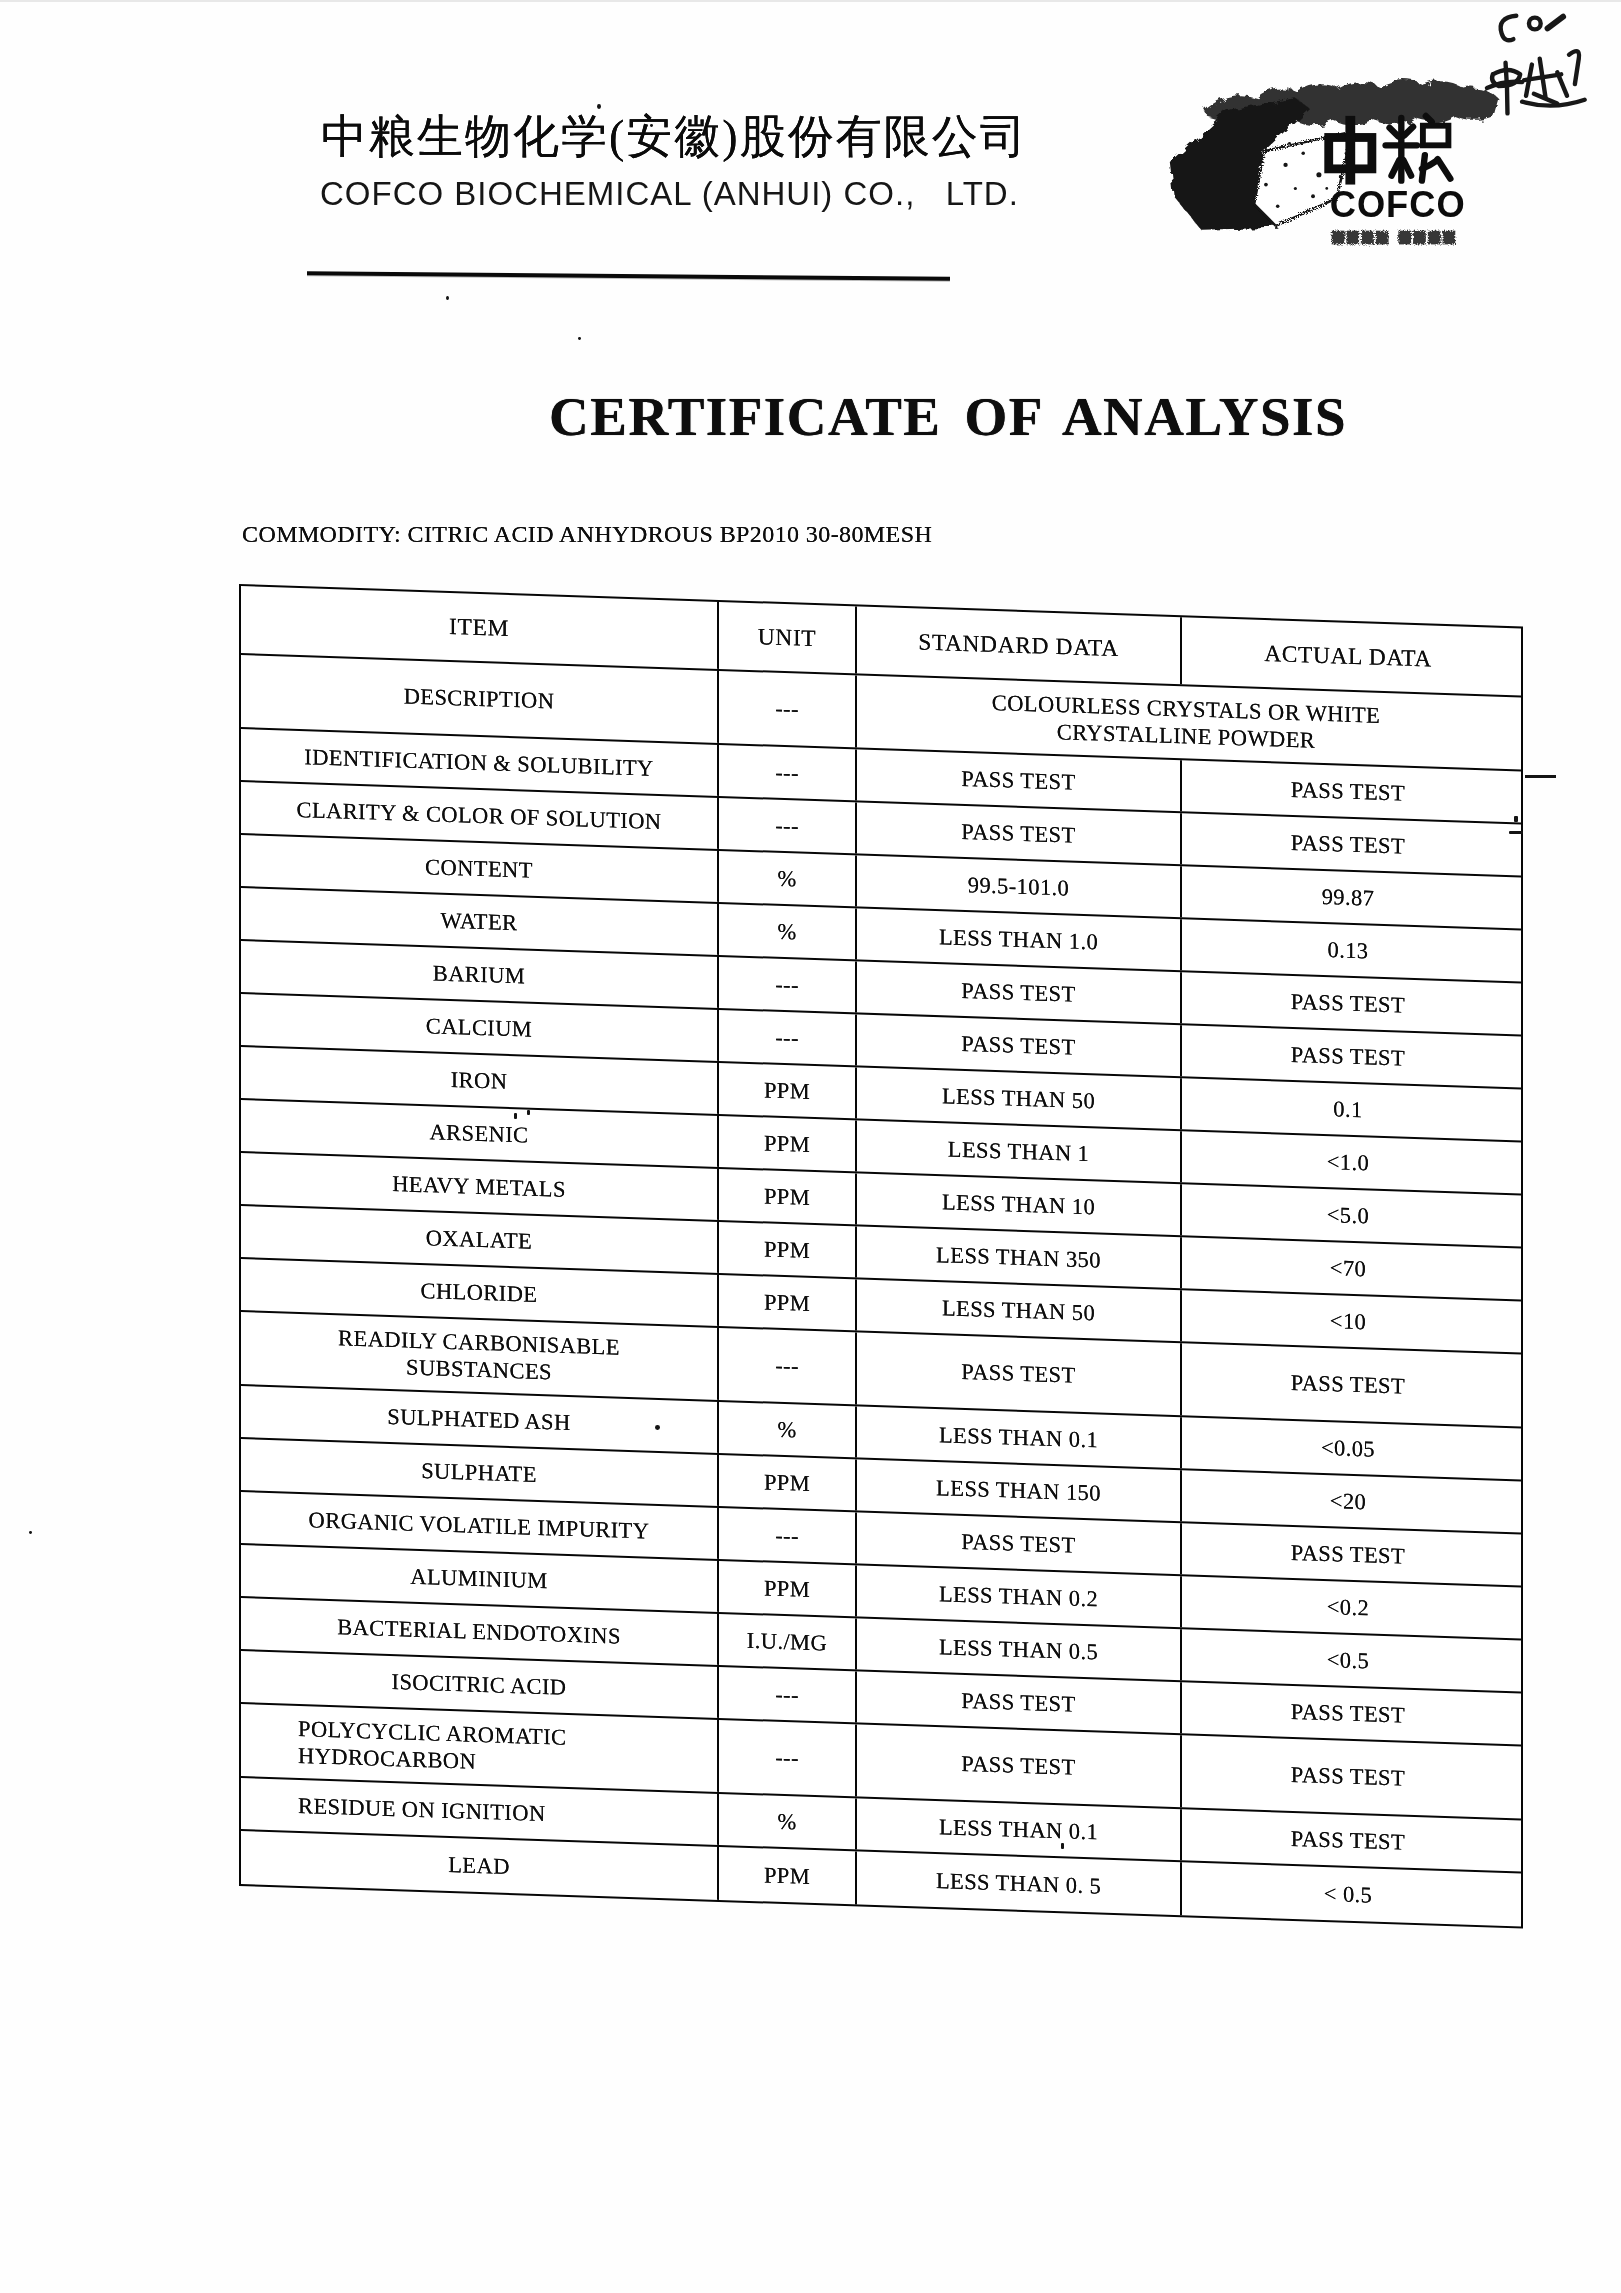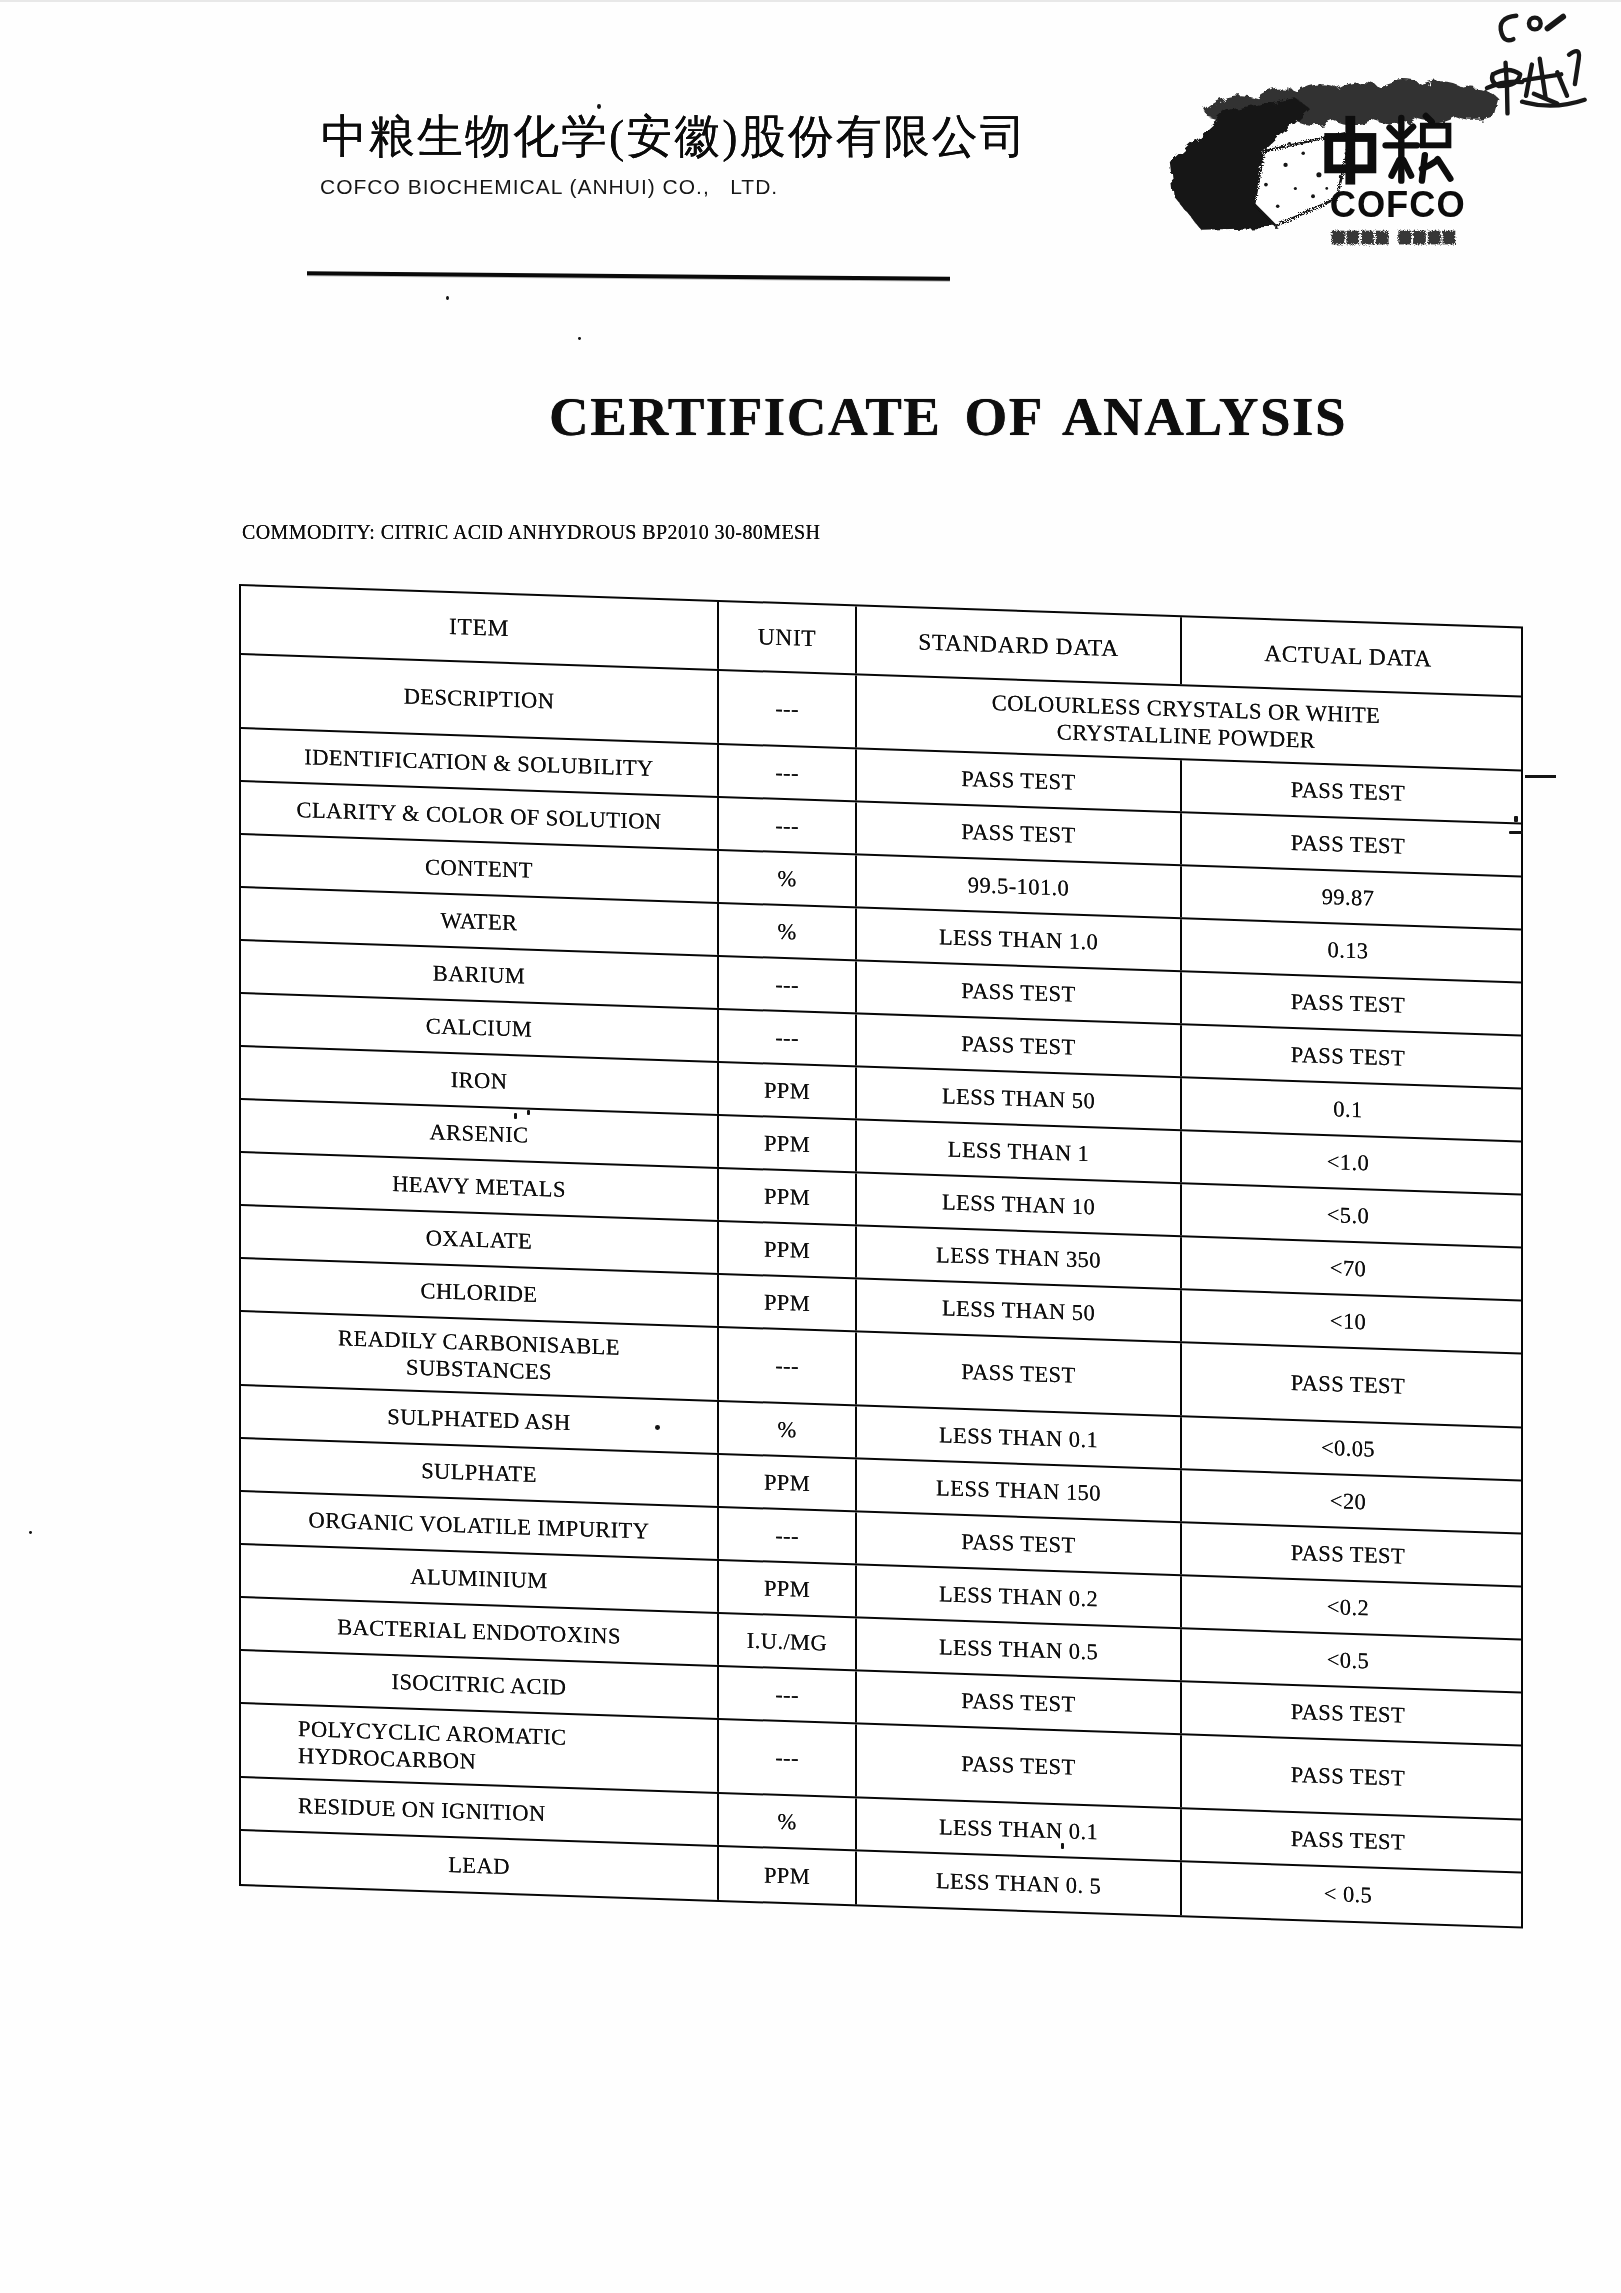--- a/index.html
+++ b/index.html
@@ -18,21 +18,21 @@
   .company-zh{
     left:321px;top:104px;
     font-size:46px;letter-spacing:2px;
     font-family:"Liberation Serif", serif;
     color:#0b0b0b;
     text-shadow:0 0 0.6px #000;
     white-space:pre;
   }
   .company-en{
     left:320px;top:173px;
-    font-size:21px;letter-spacing:1px;
+    font-size:33px;letter-spacing:1px;
     font-family:"Liberation Sans", sans-serif;
     color:#161616;
     white-space:pre;
   }
   .header-rule{
     left:307px;top:272px;width:643px;height:3.9px;
     background:#0a0a0a;
     transform:rotate(0.5deg);
     box-shadow:0 1px 0 rgba(0,0,0,.25);
   }
@@ -40,21 +40,21 @@
   
   .doc-title{
     left:549px;top:383px;
     font-size:55px;font-weight:bold;
     letter-spacing:1.5px;word-spacing:7.8px;
     text-shadow:0 0 0.7px #000;
     white-space:pre;
   }
   .commodity{
     left:242px;top:519px;
-    font-size:20px;letter-spacing:0.4px;
+    font-size:24px;letter-spacing:0.4px;
     text-shadow:0 0 0.4px #000;
     white-space:pre;
   }
 
   
   .coa{
     left:239px;top:582px;width:1284px;
     transform:skewY(1.9deg);
     transform-origin:0 0;
     border:2.9px solid #060606;

